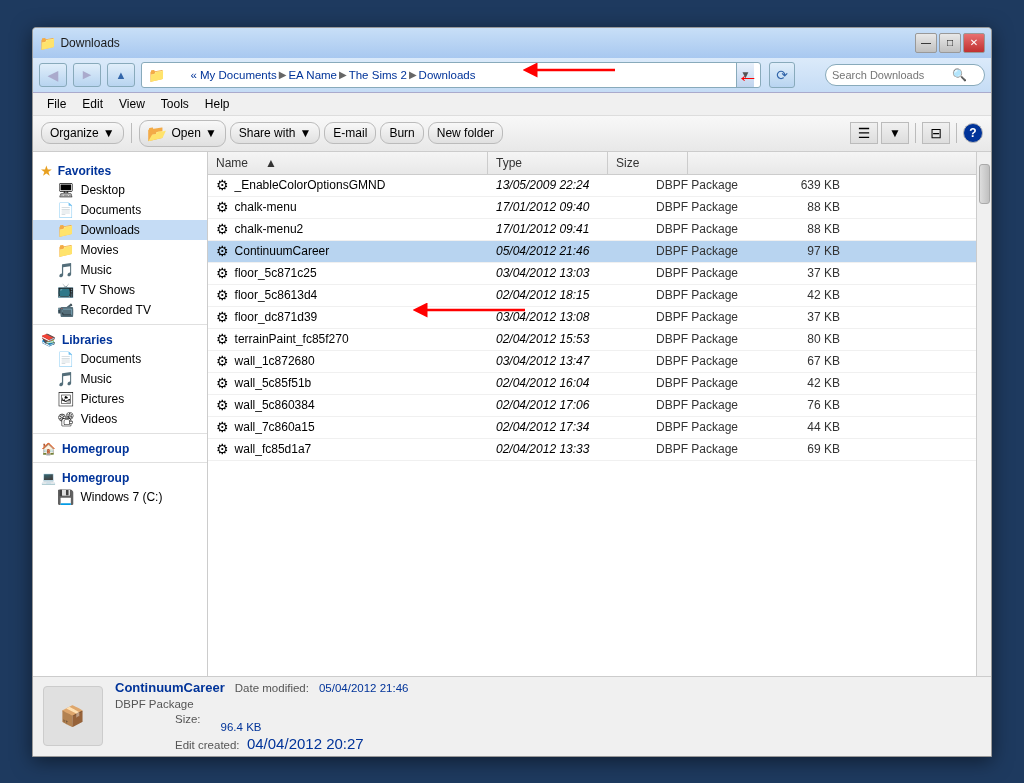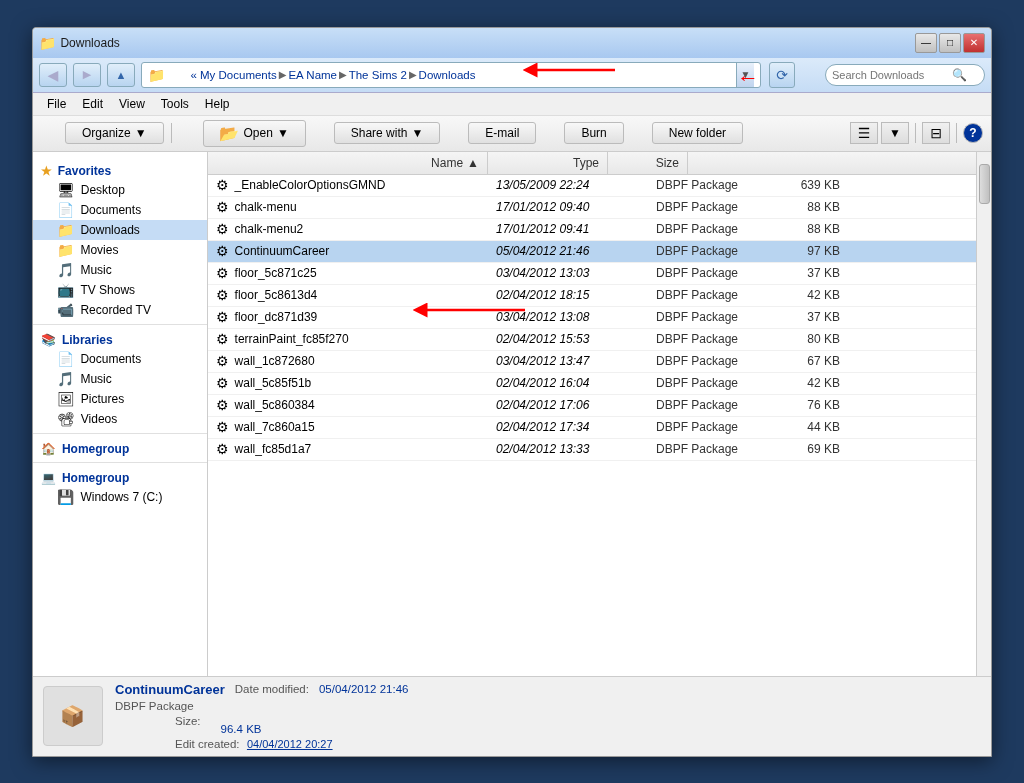--- a/index.html
+++ b/index.html
@@ -173,27 +173,26 @@
       padding: 4px 8px;
       display: flex;
       align-items: center;
       gap: 4px;
       border-bottom: 1px solid #ccc;
     }
     .action-btn {
       display: flex;
       align-items: center;
       gap: 4px;
-      padding: 3px 16px;
+      padding: 3px 8px;
       background: linear-gradient(to bottom, #f8f8f8, #e0e0e0);
       border: 1px solid #bbb;
-      border-radius: 3px;
-      cursor: pointer;
-      font-size: 12px;
-      margin-left: 24px;
+      border-radius: 9px;
+      cursor: pointer;
+      font-size: 12px;
     }
     .action-sep { width: 1px; height: 20px; background: #bbb; margin: 0 3px; }
     .view-controls {
       margin-left: auto;
       display: flex;
       align-items: center;
       gap: 3px;
     }
     .view-btn {
       width: 28px;
@@ -257,22 +256,21 @@
     }
     .col-header {
       padding: 4px 8px;
       font-size: 12px;
       color: #333;
       border-right: 1px solid #ccc;
       cursor: pointer;
       user-select: none;
       display: flex;
       align-items: center;
-      gap: 4px;
-      justify-content: flex-end;
+      gap: 17px;
     }
     .col-name { flex: 0 0 280px; }
     .col-date { flex: 0 0 160px; }
     .col-type { flex: 0 0 120px; }
     .col-size { flex: 0 0 80px; text-align: right; }
     .file-row {
       display: flex;
       align-items: center;
       height: 22px;
       border-bottom: 1px solid #f0f0f0;
@@ -674,21 +672,21 @@
       </div>
       <div>
         <span class="status-type">DBPF Package</span>
       </div>
       <div class="status-meta">
         <span style="font-size:11.5px;color:#555;padding-left:60px;">Size:</span>
         <span style="font-size:11.5px;color:#003399;margin-top:8px;">96.4 KB</span>
       </div>
       <div>
         <span style="font-size:11.5px;color:#555;padding-left:60px;">Edit created:</span>
-        <span style="font-size:11px;color:#003399;margin-left:4px;text-decoration:underline;">04/04/2012 20:27</span>
+        <span style="font-size:15px;color:#003399;margin-left:4px;">04/04/2012 20:27</span>
       </div>
     </div>
   </div>
 </div>
 
 <div style="position:fixed;top:0;left:0;width:1024px;height:783px;pointer-events:none;overflow:hidden;">
 
   <svg style="position:absolute;top:55px;left:520px;width:100px;height:30px;" viewBox="0 0 100 30">
     <defs>
       <marker id="arrowhead1" markerWidth="6" markerHeight="6" refX="3" refY="3" orient="auto">

